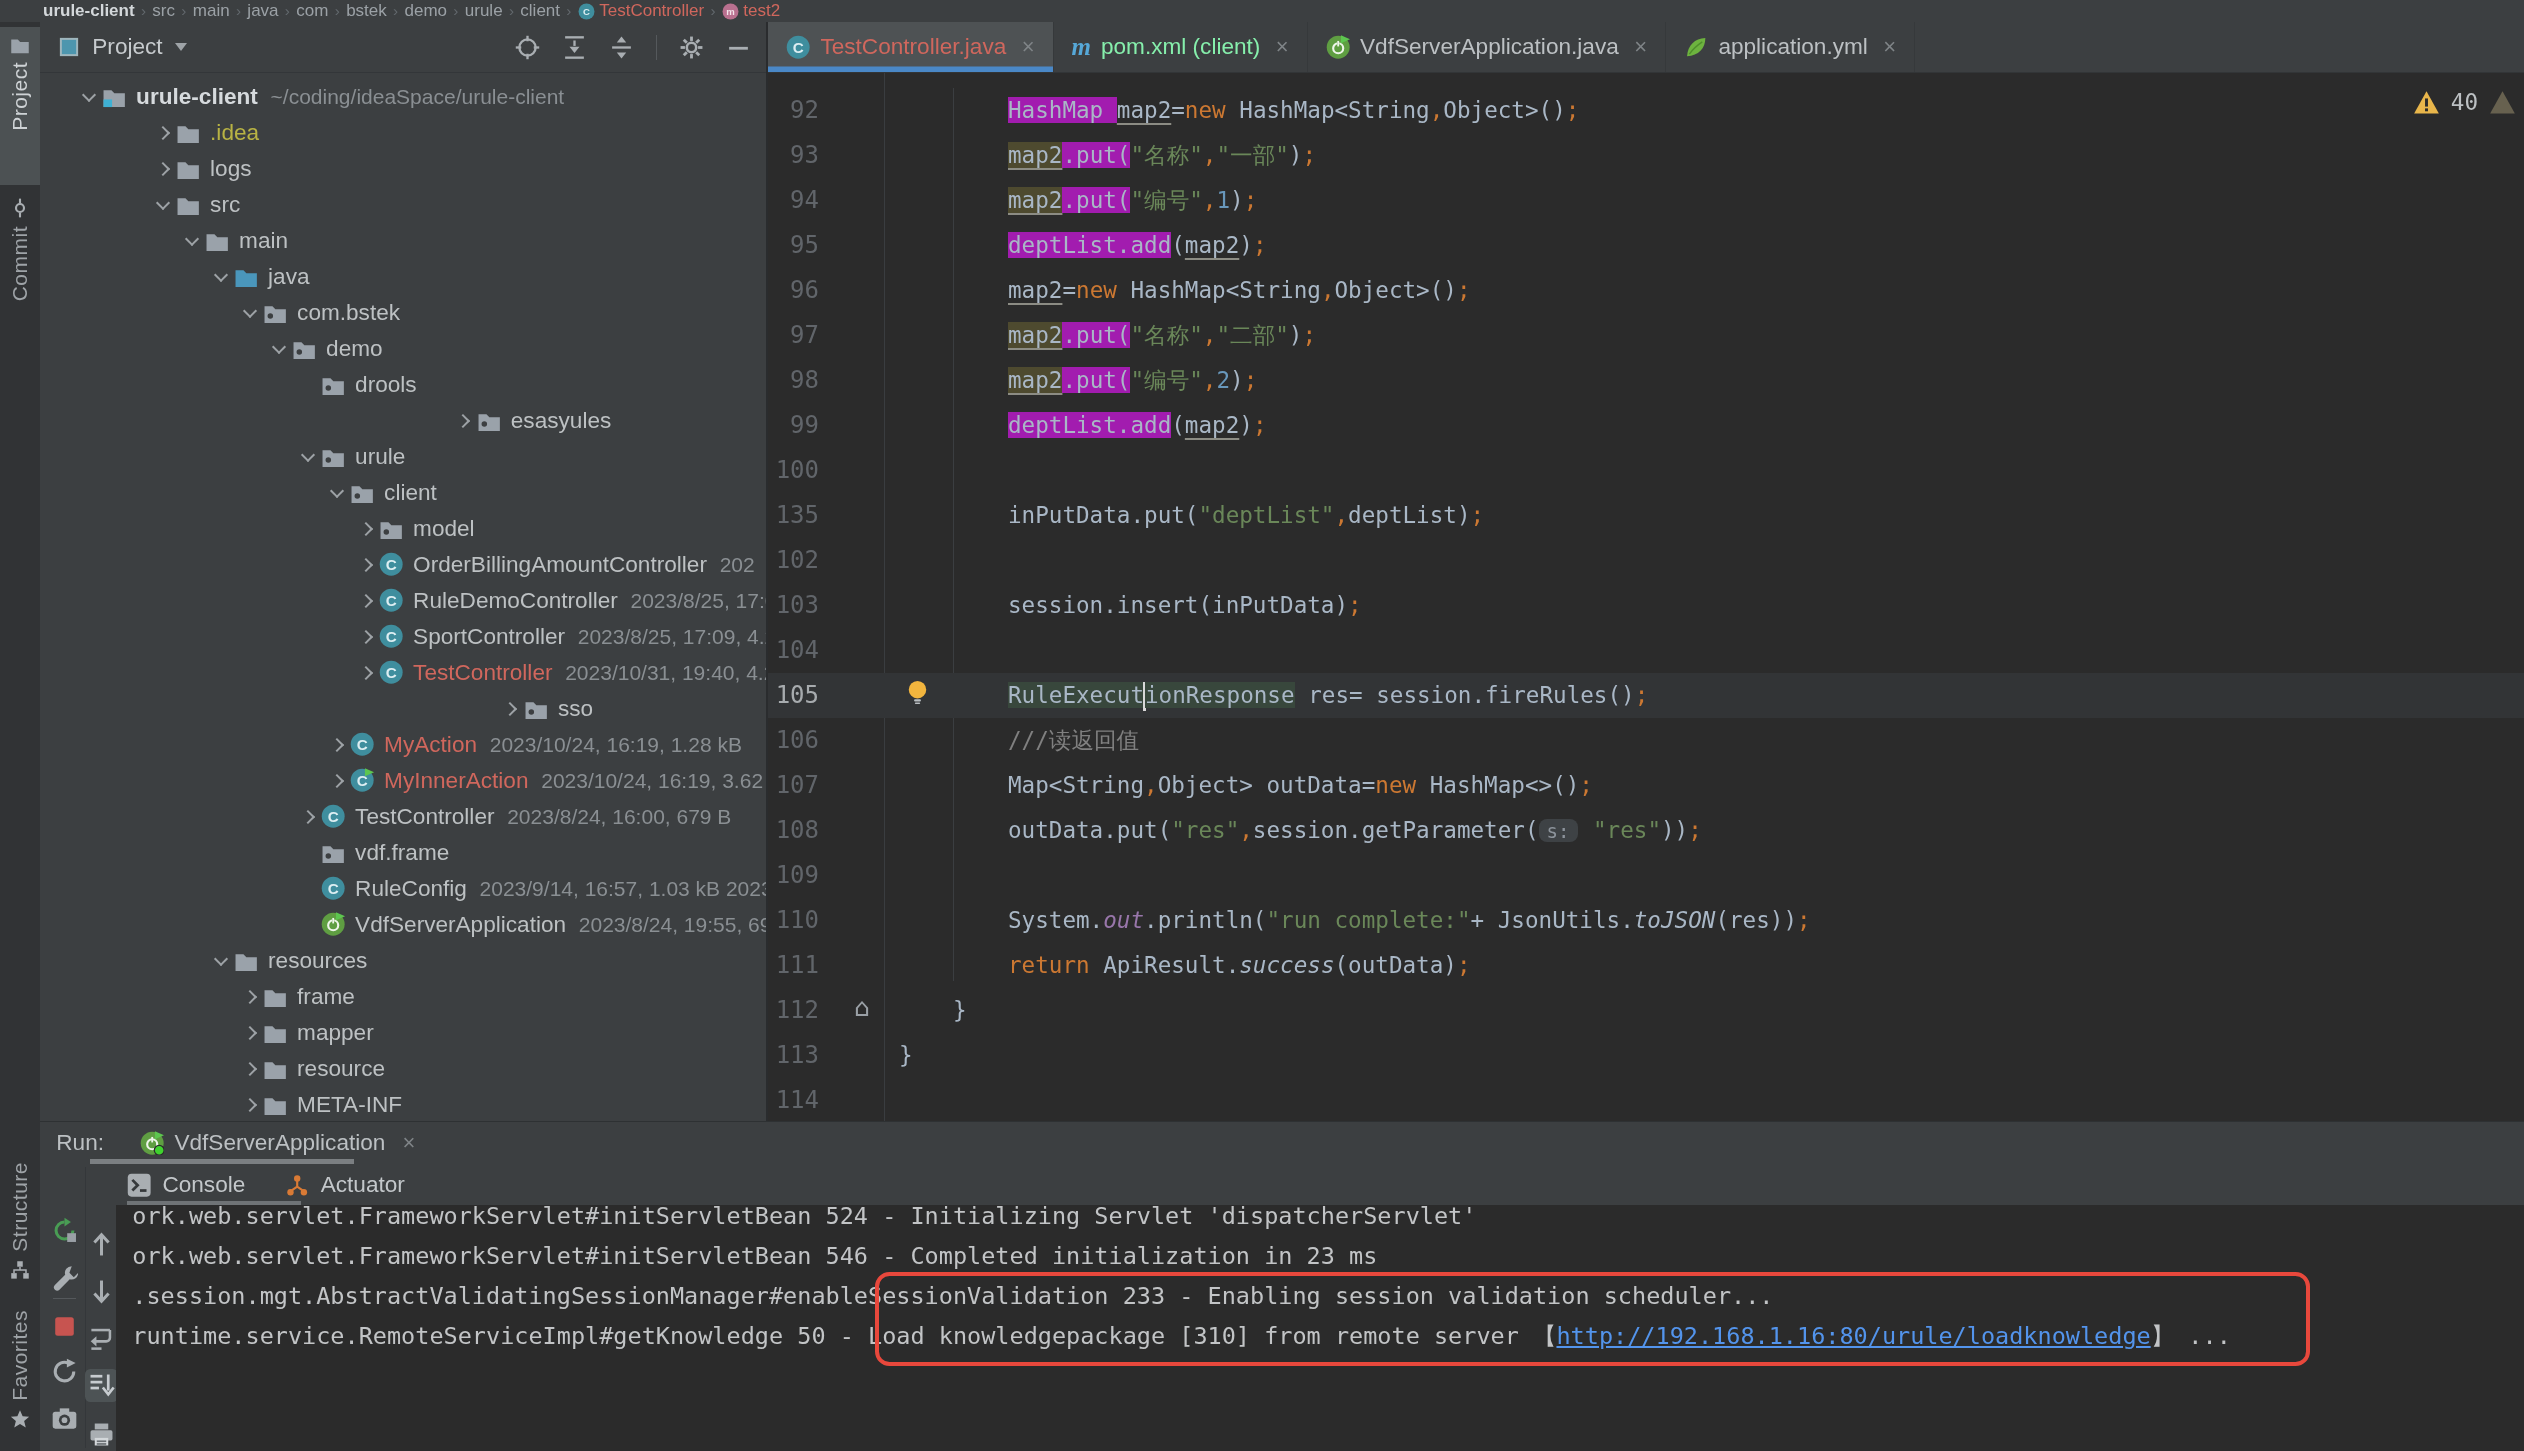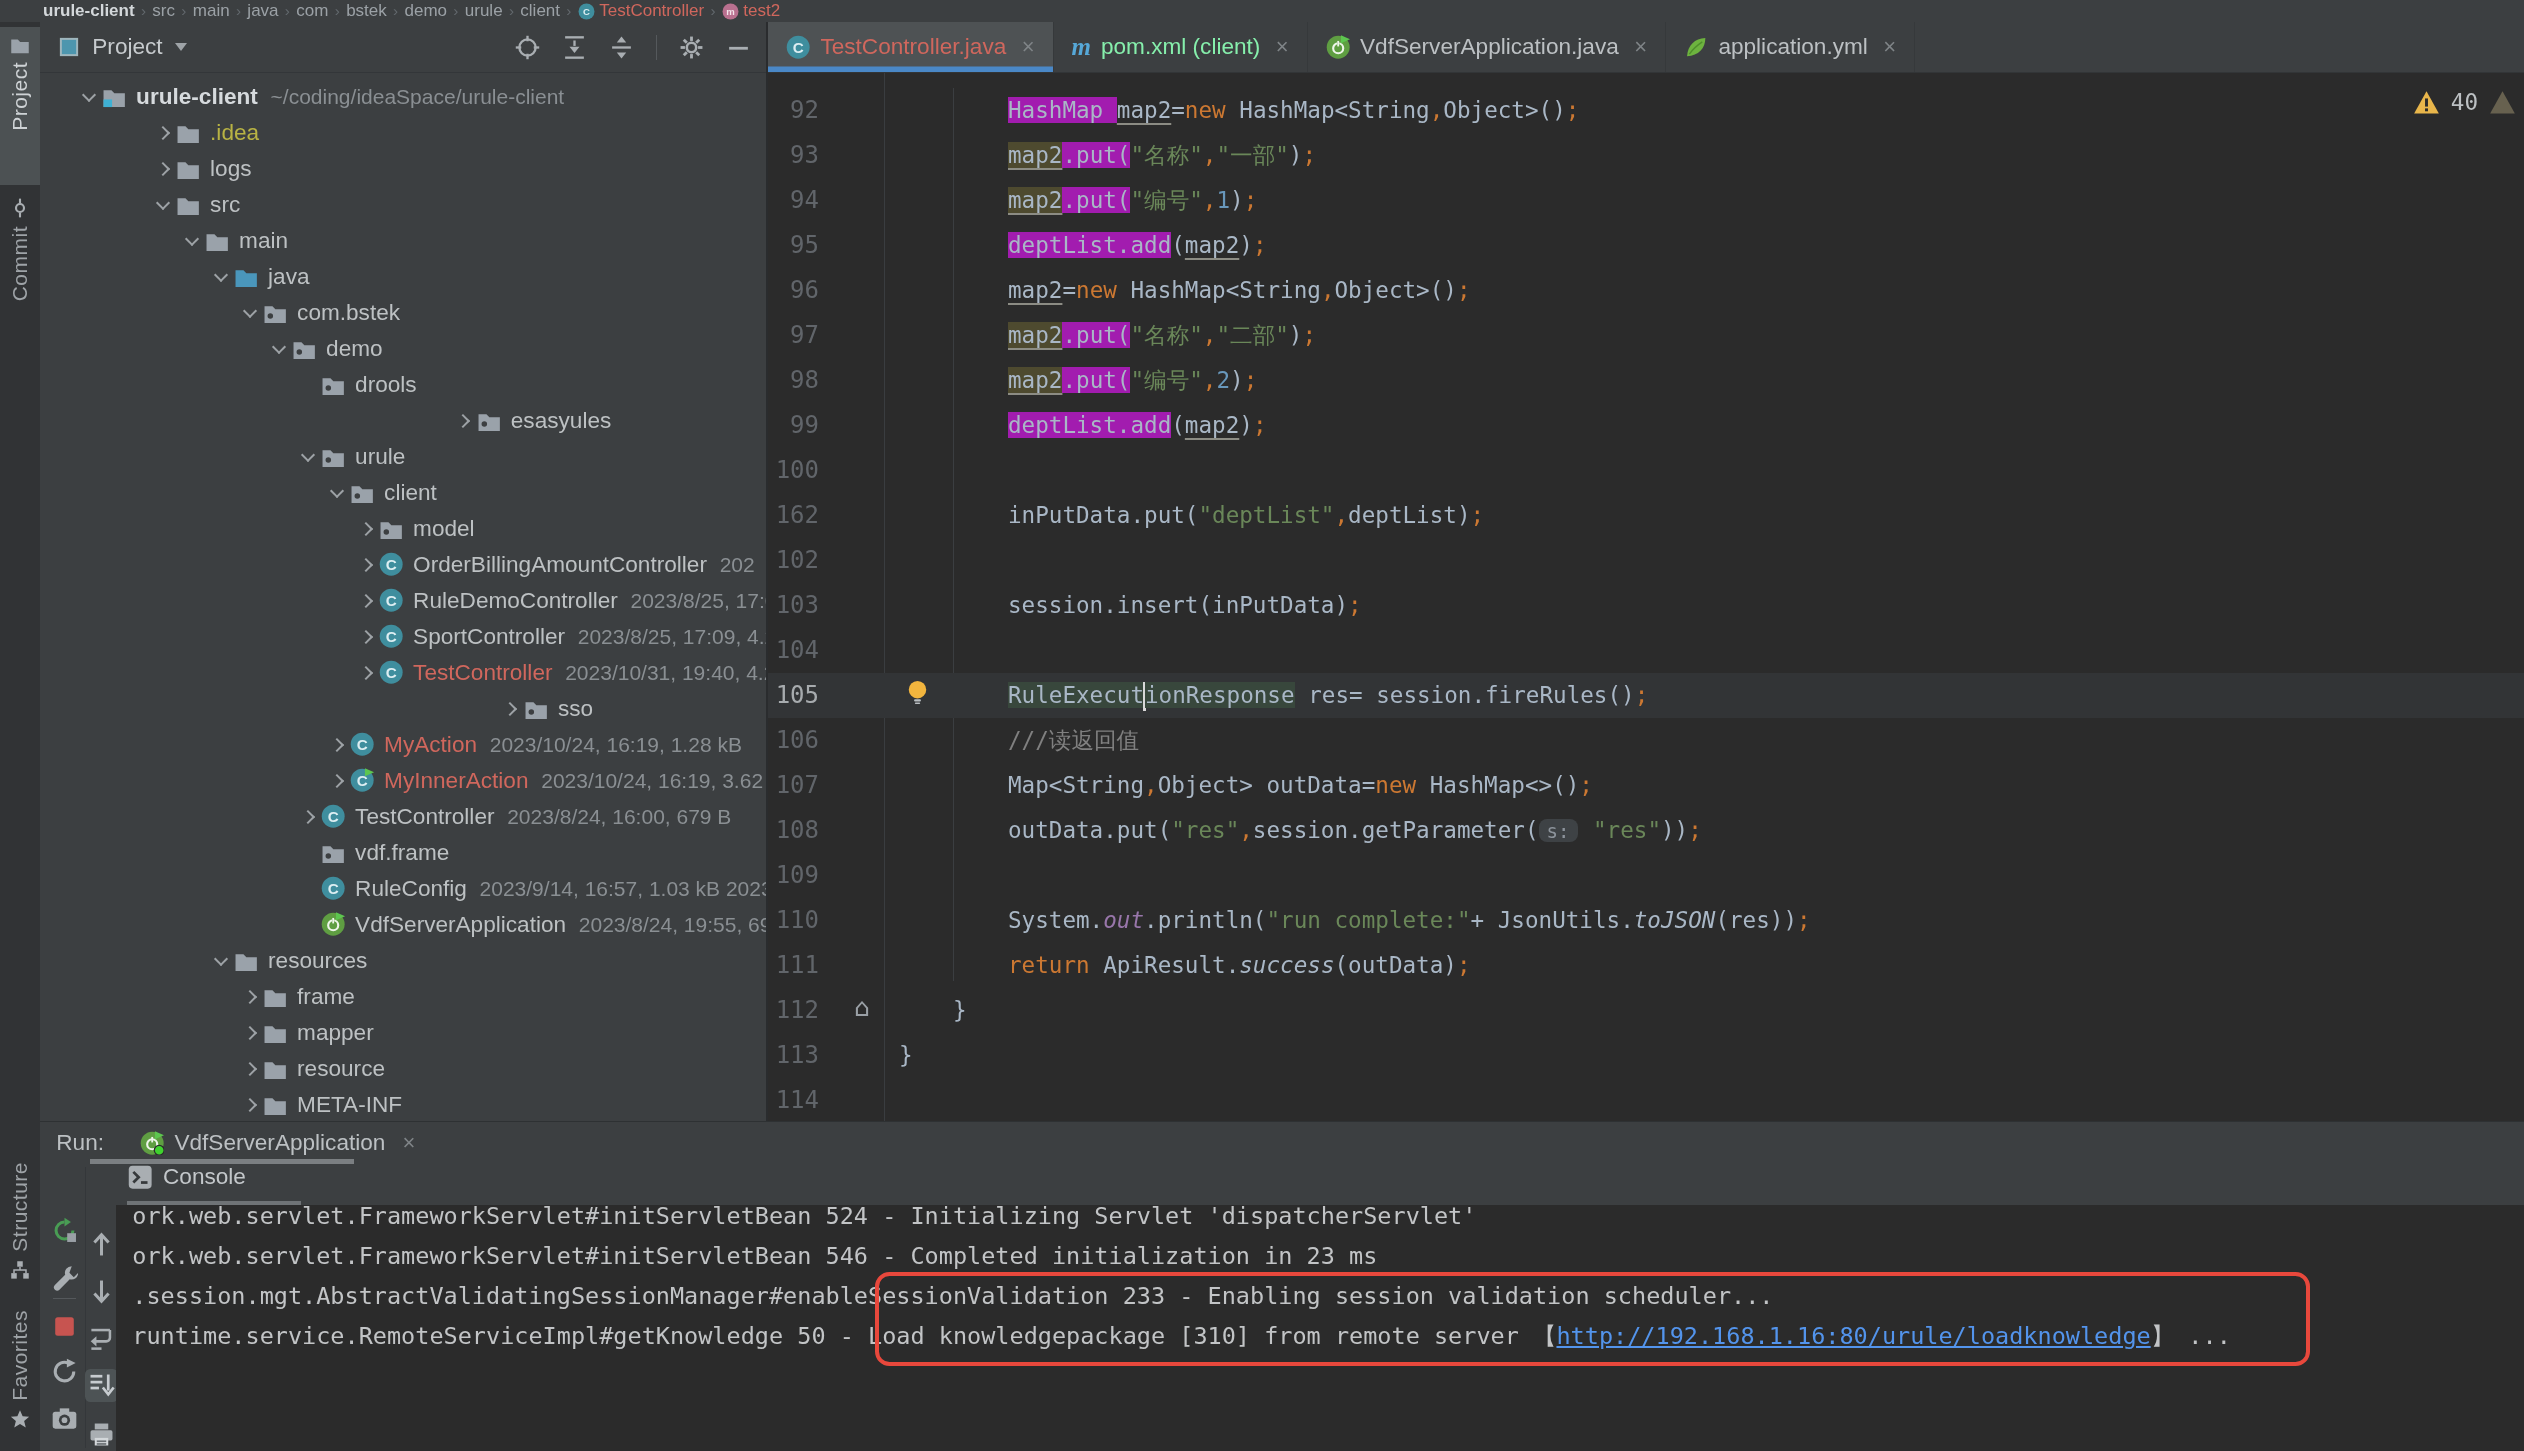--- a/index.html
+++ b/index.html
@@ -72,21 +72,21 @@
   .gut-ico { position:absolute; top:6.3px; }
   .home-ico { font-family:"DejaVu Sans", sans-serif; color:#9aa0a6; font-size:25px; line-height:33px;}
   #warn-widget { position:absolute; right:9px; top:16.3px; display:flex; align-items:center; gap:11px; font-size:22.6px; color:#bcc0c3;}
   
   #run-panel { position:absolute; left:40px; top:1121px; width:2485px; height:331px; background:#3c3f41; border-top:0.9px solid #2e3133;}
   #run-header { position:absolute; left:0; top:0; right:0; height:42px; display:flex; align-items:center; font-size:22.6px;}
   #run-label { margin-left:16.3px; color:#bcc0c3; }
   #run-tab { display:flex; align-items:center; gap:10px; margin-left:36px; }
   #run-tab .tab-x { color:#7f8487; font-size:22px; margin-left:7.2px;}
   #run-tab-underline { position:absolute; left:50px; top:37px; width:264px; height:4.5px; background:#7b7f82;}
-  #console-tabs { position:absolute; left:87px; top:42px; height:42px; display:flex; align-items:center; gap:54px; font-size:22.6px;flex-direction:column;}
+  #console-tabs { position:absolute; left:87px; top:42px; height:42px; display:flex; align-items:center; gap:40px; font-size:22.6px;}
   .ctab { display:flex; align-items:center; gap:11px; color:#c3c7ca;}
   #console-tab-underline { position:absolute; left:87px; top:79px; width:174px; height:4.5px; background:#6f7376;}
   #run-col1 { position:absolute; left:5.4px; top:42px; width:38px; bottom:0; }
   #col1-sep { position:absolute; left:45px; top:45px; bottom:3.6px; width:0.9px; background:#34373a;}
   #run-col2 { position:absolute; left:47px; top:83px; width:29px; bottom:0;}
   .tool-btn { position:absolute; width:29px; height:29px; display:flex; align-items:center; justify-content:center;}
   .tool-btn.boxed { background:#4d5355; border-radius:5.4px; width:33px; height:33px;}
   .hline-sep { position:absolute; left:7.2px; width:23.5px; height:0.9px; background:#55595c;}
   #console { position:absolute; left:76px; top:83px; right:0; bottom:0; background:#2b2b2b; overflow:hidden;}
   #console-inner { padding:0 0 0 16.3px; margin-top:-9px; font-family:"DejaVu Sans Mono", monospace; font-size:23.5px; line-height:40px; color:#c2c4c6; white-space:pre;}
@@ -719,21 +719,21 @@
       <div id="code-lines">
           <div class="code-line"><span class="ln">92</span><span class="gslot"></span><span class="codetext" style="padding-left: 109px;"><span class="sg-hb">HashMap </span><span class="sg-u">map2</span><span class="sg-sp">=</span><span class="sg-kw">new</span><span class="sg-sp"> HashMap&lt;String</span><span class="sg-pun">,</span><span class="sg-sp">Object&gt;()</span><span class="sg-pun">;</span></span></div>
           <div class="code-line"><span class="ln">93</span><span class="gslot"></span><span class="codetext" style="padding-left: 109px;"><span class="sg-hbu">map2</span><span class="sg-hb">.put(</span><span class="sg-str">"名称"</span><span class="sg-pun">,</span><span class="sg-str">"一部"</span><span class="sg-sp">)</span><span class="sg-pun">;</span></span></div>
           <div class="code-line"><span class="ln">94</span><span class="gslot"></span><span class="codetext" style="padding-left: 109px;"><span class="sg-hbu">map2</span><span class="sg-hb">.put(</span><span class="sg-str">"编号"</span><span class="sg-pun">,</span><span class="sg-num">1</span><span class="sg-sp">)</span><span class="sg-pun">;</span></span></div>
           <div class="code-line"><span class="ln">95</span><span class="gslot"></span><span class="codetext" style="padding-left: 109px;"><span class="sg-hb">deptList.add</span><span class="sg-sp">(</span><span class="sg-u">map2</span><span class="sg-sp">)</span><span class="sg-pun">;</span></span></div>
           <div class="code-line"><span class="ln">96</span><span class="gslot"></span><span class="codetext" style="padding-left: 109px;"><span class="sg-u">map2</span><span class="sg-sp">=</span><span class="sg-kw">new</span><span class="sg-sp"> HashMap&lt;String</span><span class="sg-pun">,</span><span class="sg-sp">Object&gt;()</span><span class="sg-pun">;</span></span></div>
           <div class="code-line"><span class="ln">97</span><span class="gslot"></span><span class="codetext" style="padding-left: 109px;"><span class="sg-hbu">map2</span><span class="sg-hb">.put(</span><span class="sg-str">"名称"</span><span class="sg-pun">,</span><span class="sg-str">"二部"</span><span class="sg-sp">)</span><span class="sg-pun">;</span></span></div>
           <div class="code-line"><span class="ln">98</span><span class="gslot"></span><span class="codetext" style="padding-left: 109px;"><span class="sg-hbu">map2</span><span class="sg-hb">.put(</span><span class="sg-str">"编号"</span><span class="sg-pun">,</span><span class="sg-num">2</span><span class="sg-sp">)</span><span class="sg-pun">;</span></span></div>
           <div class="code-line"><span class="ln">99</span><span class="gslot"></span><span class="codetext" style="padding-left: 109px;"><span class="sg-hb">deptList.add</span><span class="sg-sp">(</span><span class="sg-u">map2</span><span class="sg-sp">)</span><span class="sg-pun">;</span></span></div>
           <div class="code-line"><span class="ln">100</span><span class="gslot"></span><span class="codetext" style="padding-left: 0px;"></span></div>
-          <div class="code-line"><span class="ln">162</span><span class="gslot"></span><span class="codetext" style="padding-left: 109px;"><span class="sg-sp">inPutData.put(</span><span class="sg-str">"deptList"</span><span class="sg-pun">,</span><span class="sg-sp">deptList)</span><span class="sg-pun">;</span></span></div>
+          <div class="code-line"><span class="ln">135</span><span class="gslot"></span><span class="codetext" style="padding-left: 109px;"><span class="sg-sp">inPutData.put(</span><span class="sg-str">"deptList"</span><span class="sg-pun">,</span><span class="sg-sp">deptList)</span><span class="sg-pun">;</span></span></div>
           <div class="code-line"><span class="ln">102</span><span class="gslot"></span><span class="codetext" style="padding-left: 0px;"></span></div>
           <div class="code-line"><span class="ln">103</span><span class="gslot"></span><span class="codetext" style="padding-left: 109px;"><span class="sg-sp">session.insert(inPutData)</span><span class="sg-pun">;</span></span></div>
           <div class="code-line"><span class="ln">104</span><span class="gslot"></span><span class="codetext" style="padding-left: 0px;"></span></div>
           <div class="code-line current"><span class="ln">105</span><span class="gslot"></span><span class="gut-ico" style="left: 137px;"><span><svg width="25" height="25" viewBox="0 0 16 16">
                   <circle cx="8" cy="6.8" r="5.6" fill="#f2b53e"></circle>
                   <rect x="5.8" y="13" width="4.4" height="1.4" rx="0.7" fill="#b9bec2"></rect>
                   <rect x="6.3" y="15" width="3.4" height="1" rx="0.5" fill="#b9bec2"></rect>
                 </svg></span></span><span class="codetext" style="padding-left: 109px;"><span class="sg-dh">RuleExecut</span><span class="sg-caret"></span><span class="sg-dh">ionResponse</span><span class="sg-sp"> res= session.fireRules()</span><span class="sg-pun">;</span></span></div>
           <div class="code-line"><span class="ln">106</span><span class="gslot"></span><span class="codetext" style="padding-left: 109px;"><span class="sg-cm">///读返回值</span></span></div>
           <div class="code-line"><span class="ln">107</span><span class="gslot"></span><span class="codetext" style="padding-left: 109px;"><span class="sg-sp">Map&lt;String</span><span class="sg-pun">,</span><span class="sg-sp">Object&gt; outData=</span><span class="sg-kw">new</span><span class="sg-sp"> HashMap&lt;&gt;()</span><span class="sg-pun">;</span></span></div>

